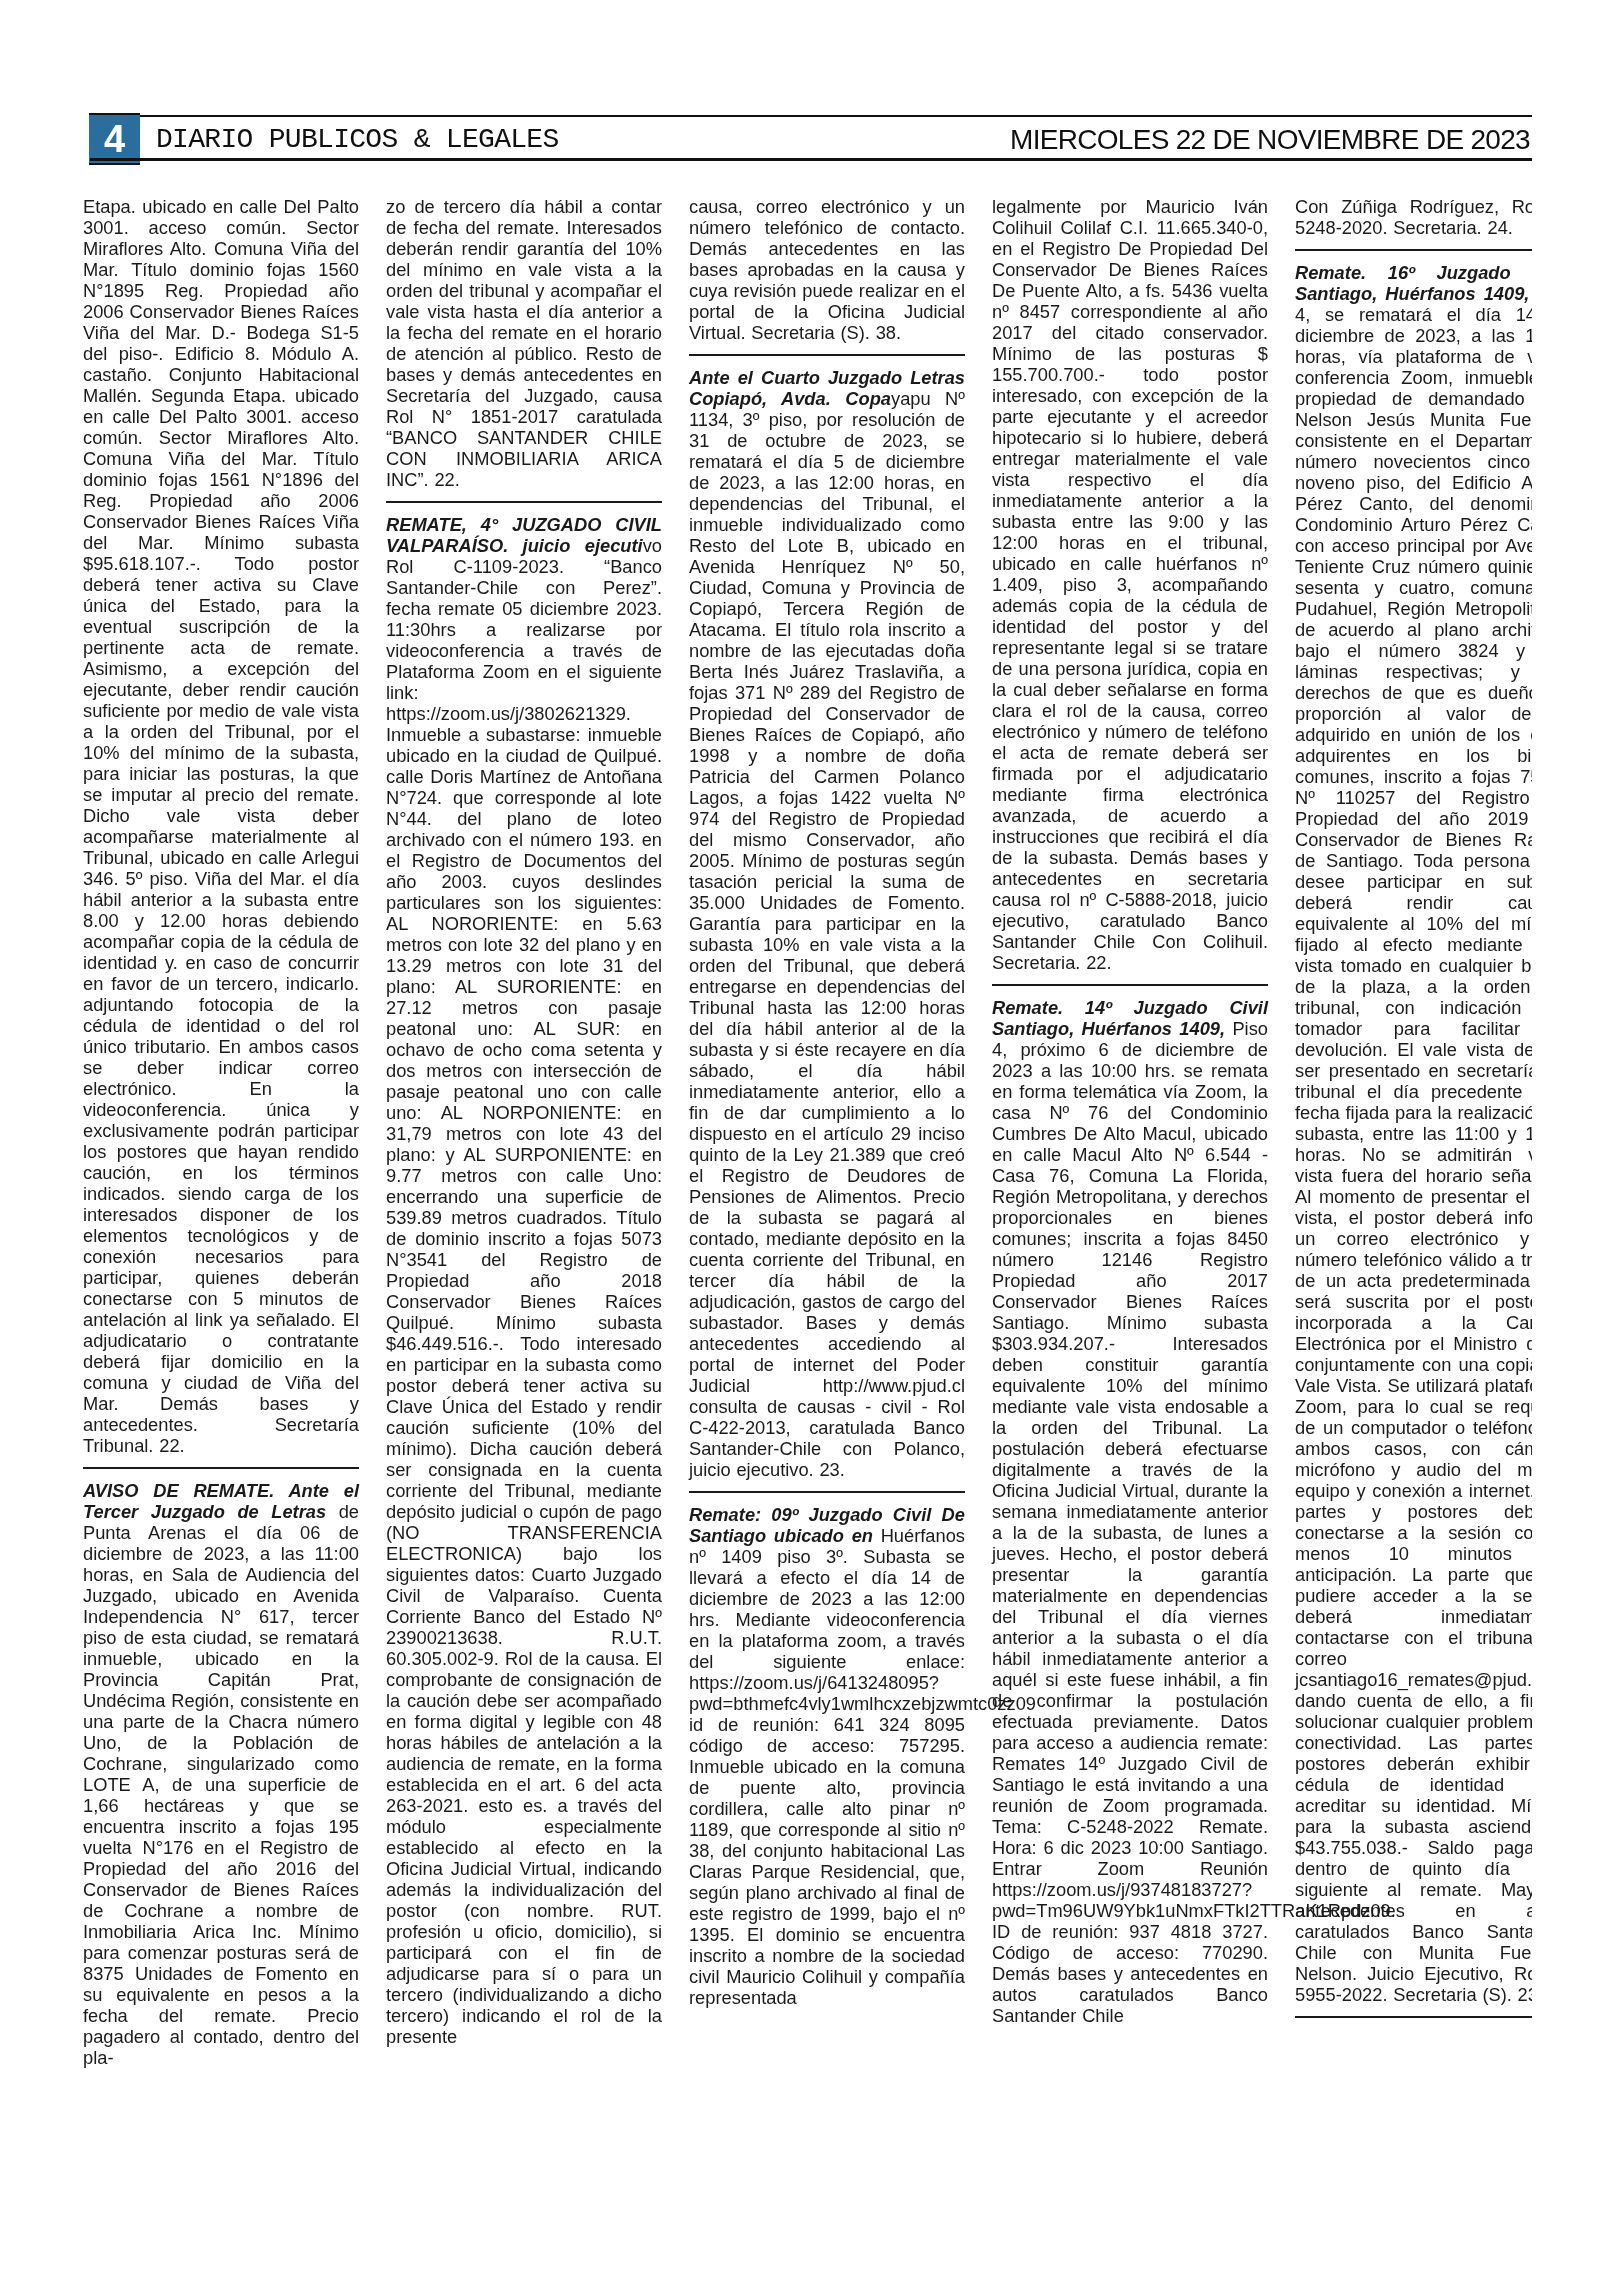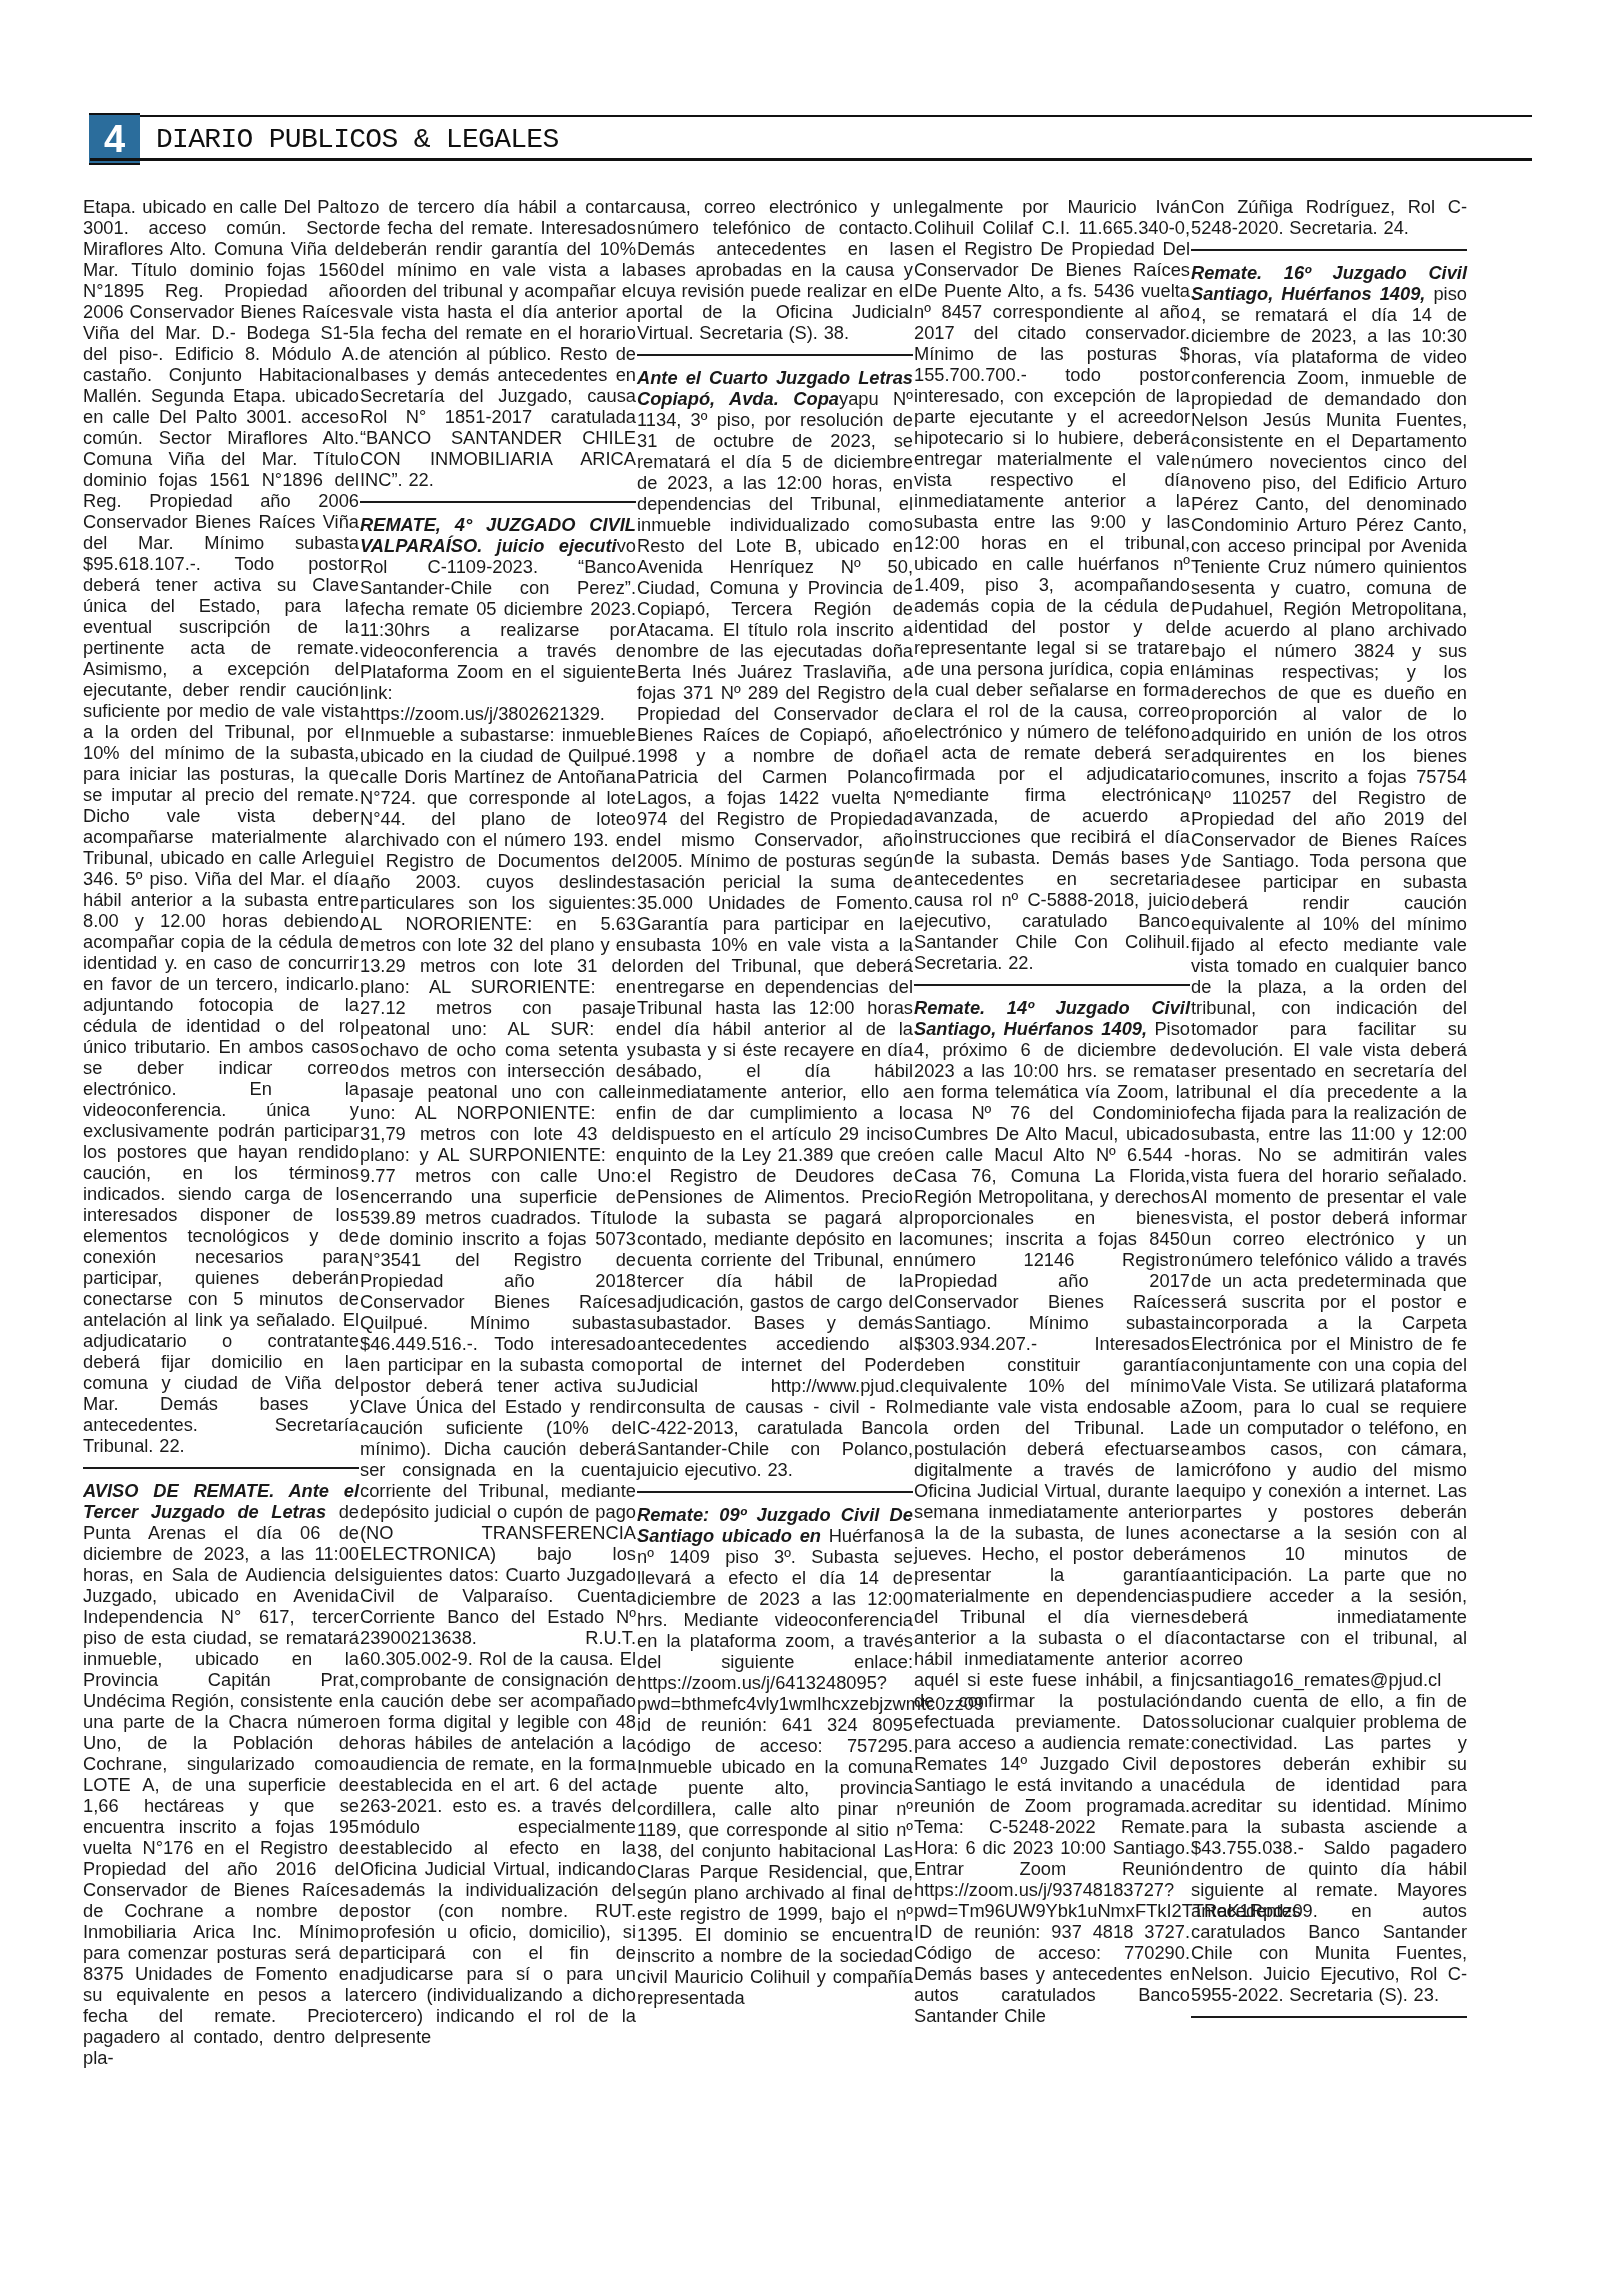--- a/index.html
+++ b/index.html
@@ -20,39 +20,40 @@
   .masthead {
     position:absolute; left:156px; top:124px;
     font-size:28px; color:#101010; letter-spacing:-0.7px; white-space:nowrap;font-family:Liberation Mono, monospace;
   }
   .dateline {
     position:absolute; right:93px; top:124px;
     font-size:28px; color:#101010; letter-spacing:-0.7px; white-space:nowrap;
   }
   .columns {
     position:absolute; left:83px; top:196px; width:1449px; height:2078px;
-    display:flex; gap:1px; overflow:hidden;
+    display:flex; gap:27px; overflow:hidden;
   }
   .col { flex:0 0 276px; width:276px; }
   p.notice {
     margin:0; text-align:justify; color:#1a1a1a;
     font-size:18.3px; line-height:21px; word-spacing:0.7px;
   }
   .b { font-weight:bold;font-style:italic; }
   .sep { height:2.6px; background:#1a1a1a; margin:10.5px 0 11px 0; }
 </style>
 </head>
 <body>
 
 <div class="page">
   <div class="rule rule-top"></div>
   <div class="pagebox" style="background: rgb(43, 109, 156);">
     <span>4</span>
   </div>
   <div class="masthead">DIARIO PUBLICOS &amp; LEGALES</div>
+  <div class="dateline">MIERCOLES 22 DE NOVIEMBRE DE 2023</div>
   <div class="rule rule-bottom"></div>
 
   <div class="columns">
       <div class="col">
         <p class="notice"><span>Etapa. ubicado en calle Del Palto 3001. acceso común. Sector Miraflores Alto. Comuna Viña del Mar. Título dominio fojas 1560 N°1895 Reg. Propiedad año 2006 Conservador Bienes Raíces Viña del Mar. D.- Bodega S1-5 del piso-. Edificio 8. Módulo A. castaño. Conjunto Habitacional Mallén. Segunda Etapa. ubicado en calle Del Palto 3001. acceso común. Sector Miraflores Alto. Comuna Viña del Mar. Título dominio fojas 1561 N°1896 del Reg. Propiedad año 2006 Conservador Bienes Raíces Viña del Mar. Mínimo subasta $95.618.107.-. Todo postor deberá tener activa su Clave única del Estado, para la eventual suscripción de la pertinente acta de remate. Asimismo, a excepción del ejecutante, deber rendir caución suficiente por medio de vale vista a la orden del Tribunal, por el 10% del mínimo de la subasta, para iniciar las posturas, la que se imputar al precio del remate. Dicho vale vista deber acompañarse materialmente al Tribunal, ubicado en calle Arlegui 346. 5º piso. Viña del Mar. el día hábil anterior a la subasta entre 8.00 y 12.00 horas debiendo acompañar copia de la cédula de identidad y. en caso de concurrir en favor de un tercero, indicarlo. adjuntando fotocopia de la cédula de identidad o del rol único tributario. En ambos casos se deber indicar correo electrónico. En la videoconferencia. única y exclusivamente podrán participar los postores que hayan rendido caución, en los términos indicados. siendo carga de los interesados disponer de los elementos tecnológicos y de conexión necesarios para participar, quienes deberán conectarse con 5 minutos de antelación al link ya señalado. El adjudicatario o contratante deberá fijar domicilio en la comuna y ciudad de Viña del Mar. Demás bases y antecedentes. Secretaría Tribunal. 22.</span></p>
         <div class="sep"></div>
         <p class="notice"><span class="b">AVISO DE REMATE. Ante el Tercer Juzgado de Letras </span><span>de Punta Arenas el día 06 de diciembre de 2023, a las 11:00 horas, en Sala de Audiencia del Juzgado, ubicado en Avenida Independencia N° 617, tercer piso de esta ciudad, se rematará inmueble, ubicado en la Provincia Capitán Prat, Undécima Región, consistente en una parte de la Chacra número Uno, de la Población de Cochrane, singularizado como LOTE A, de una superficie de 1,66 hectáreas y que se encuentra inscrito a fojas 195 vuelta N°176 en el Registro de Propiedad del año 2016 del Conservador de Bienes Raíces de Cochrane a nombre de Inmobiliaria Arica Inc. Mínimo para comenzar posturas será de 8375 Unidades de Fomento en su equivalente en pesos a la fecha del remate. Precio pagadero al contado, dentro del pla-</span></p>
       </div>
       <div class="col">
         <p class="notice"><span>zo de tercero día hábil a contar de fecha del remate. Interesados deberán rendir garantía del 10% del mínimo en vale vista a la orden del tribunal y acompañar el vale vista hasta el día anterior a la fecha del remate en el horario de atención al público. Resto de bases y demás antecedentes en Secretaría del Juzgado, causa Rol N° 1851-2017 caratulada “BANCO SANTANDER CHILE CON INMOBILIARIA ARICA INC”. 22.</span></p>

